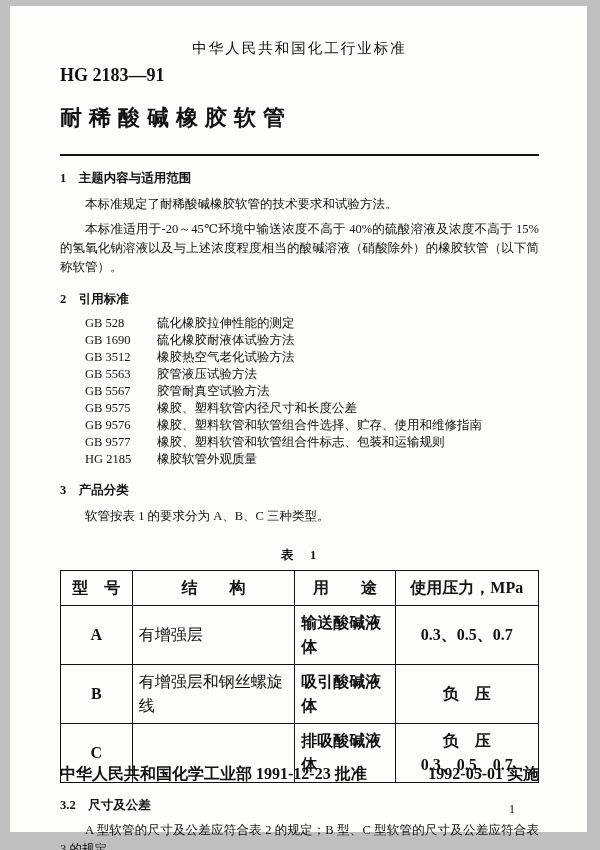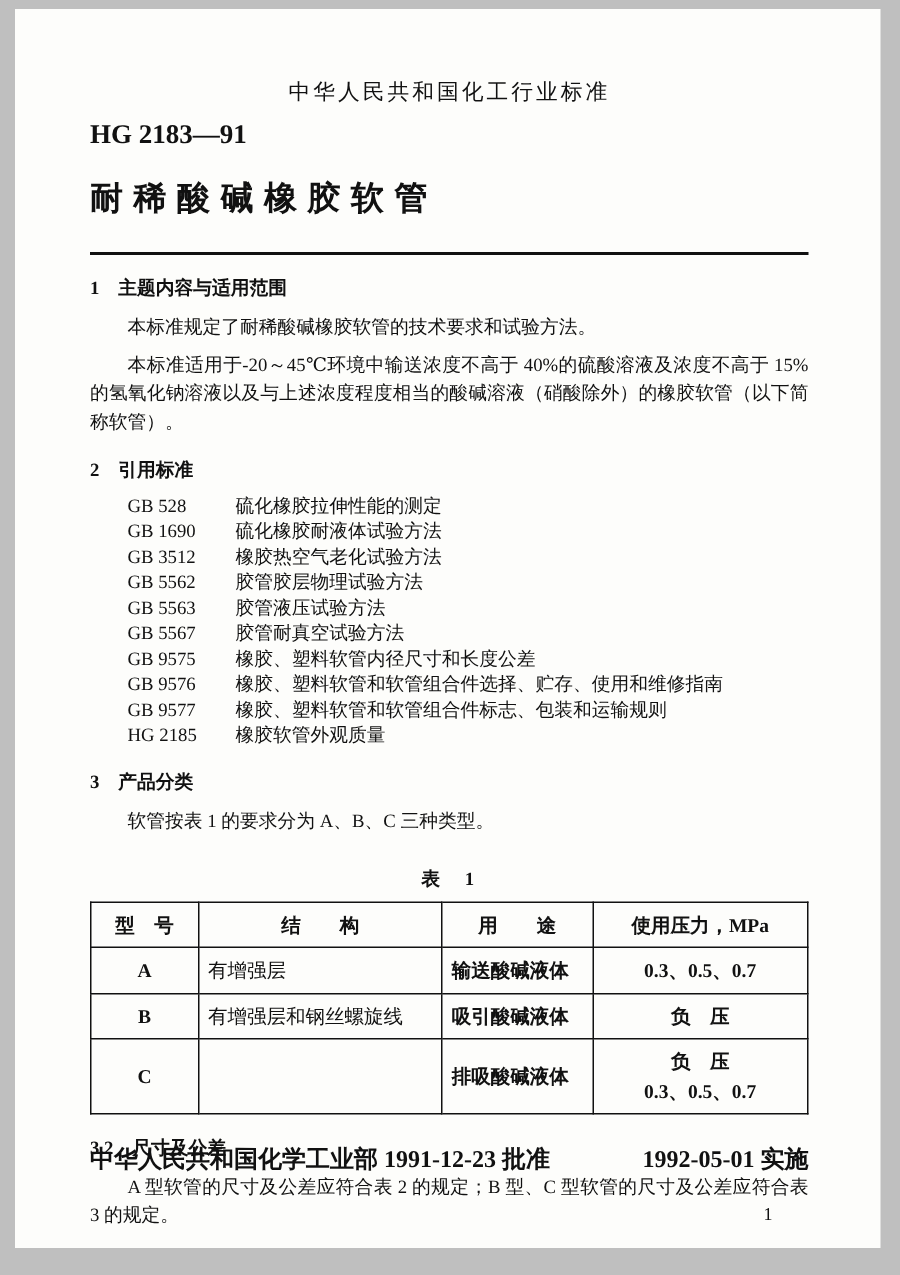--- a/index.html
+++ b/index.html
@@ -13,21 +13,21 @@
     width:600px;height:850px;
     box-sizing:border-box;
     padding:6px 13px 18px 10px;
     background:#bfbfbf;
   }
   .page{
     position:relative;
     width:100%;height:100%;
     box-sizing:border-box;
     background:#fdfdfb;
-    padding:46px 48px 0 50px;
+    padding:32px 48px 0 50px;
     font-size:12.5px;
     line-height:1.5;
   }
   .std-label{
     text-align:center;
     font-size:14.5px;
     letter-spacing:2px;
   }
   .std-num{
     text-align:left;
@@ -63,21 +63,21 @@
   .tbl-caption{
     text-align:center;
     font-weight:bold;
     margin-top:20px;
     letter-spacing:2px;
   }
   table.cls{
     width:100%;
     border-collapse:collapse;
     margin-top:5px;
-    font-size:13px;
+    font-size:16px;
   }
   table.cls th, table.cls td{
     border:1px solid #111;
     padding:5px 6px;
   }
   table.cls{border:1.5px solid #111;}
   table.cls th{font-weight:bold;text-align:center;}
   td.center{text-align:center;}
   td.bold{font-weight:bold;}
   td.use{font-weight:bold;padding-left:12px;}
@@ -123,23 +123,20 @@
       <div class="ref-item">
         <span class="ref-code">GB 528</span><span class="ref-name">硫化橡胶拉伸性能的测定</span>
       </div>
       <div class="ref-item">
         <span class="ref-code">GB 1690</span><span class="ref-name">硫化橡胶耐液体试验方法</span>
       </div>
       <div class="ref-item">
         <span class="ref-code">GB 3512</span><span class="ref-name">橡胶热空气老化试验方法</span>
       </div>
       <div class="ref-item">
-        <span class="ref-code">GB 5562</span><span class="ref-name">胶管胶层物理试验方法</span>
-      </div>
-      <div class="ref-item">
         <span class="ref-code">GB 5563</span><span class="ref-name">胶管液压试验方法</span>
       </div>
       <div class="ref-item">
         <span class="ref-code">GB 5567</span><span class="ref-name">胶管耐真空试验方法</span>
       </div>
       <div class="ref-item">
         <span class="ref-code">GB 9575</span><span class="ref-name">橡胶、塑料软管内径尺寸和长度公差</span>
       </div>
       <div class="ref-item">
         <span class="ref-code">GB 9576</span><span class="ref-name">橡胶、塑料软管和软管组合件选择、贮存、使用和维修指南</span>

